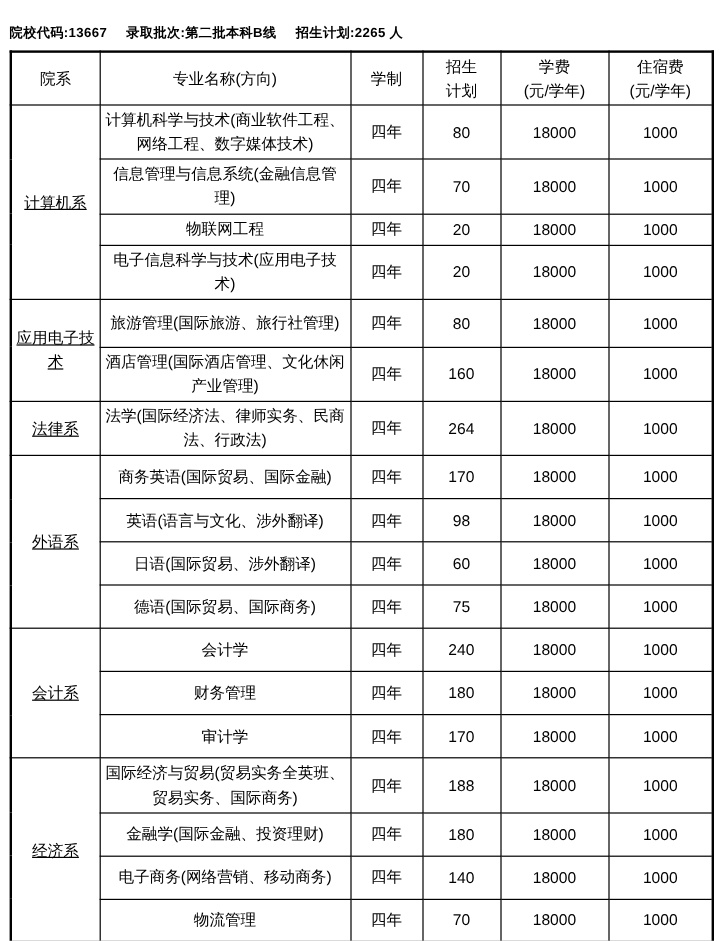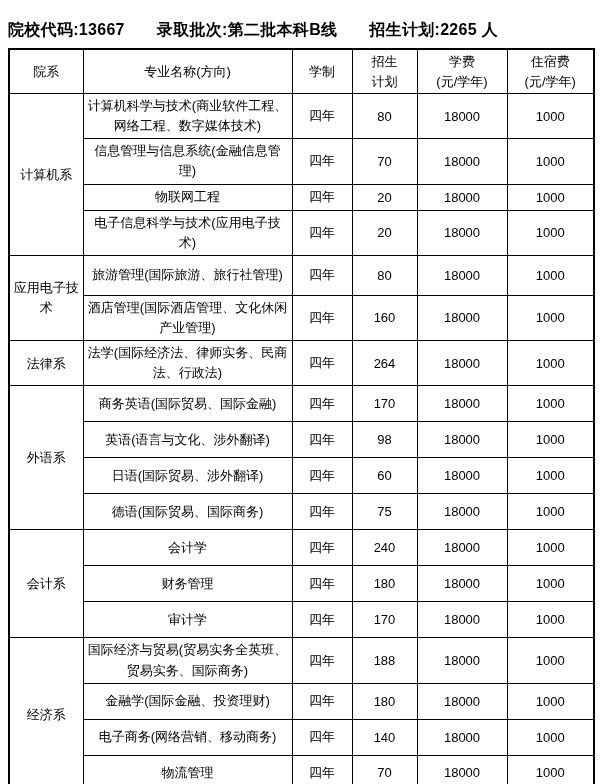--- a/index.html
+++ b/index.html
@@ -21,22 +21,22 @@
   .title {
     font-family: "Liberation Serif", serif;
     font-weight: bold;
     font-size: 17px;
     letter-spacing: 0.3px;
     margin: 3px 0 0 0;
     line-height: 22px;
   }
   .meta {
     display: flex;
-    gap: 32px;
-    font-size: 16px;
+    gap: 16px;
+    font-size: 11px;
     font-weight: bold;
     margin: 15px 0 7px 0;
     letter-spacing: 0.3px;
   }
   table.plan {
     border-collapse: collapse;
     table-layout: fixed;
     width: 585px;
     border: 2px solid #000;
   }
@@ -49,20 +49,21 @@
     padding: 2px 3px;
     overflow: hidden;
   }
   table.plan th {
     white-space: pre-line;
     line-height: 1.5;
   }
   td.dept {
     padding: 2px 6px;
     line-height: 1.5;
+    text-decoration: underline;
   }
   td.major {
     text-align: left;
     padding: 2px 6px 2px 8px;
     line-height: 1.55;
   }
   tr.h44 { height: 44px; margin-top: 17px; }
   tr.h40 { height: 40px; }
   tr.h36 { height: 36px; }
   tr.h26 { height: 26px; }

